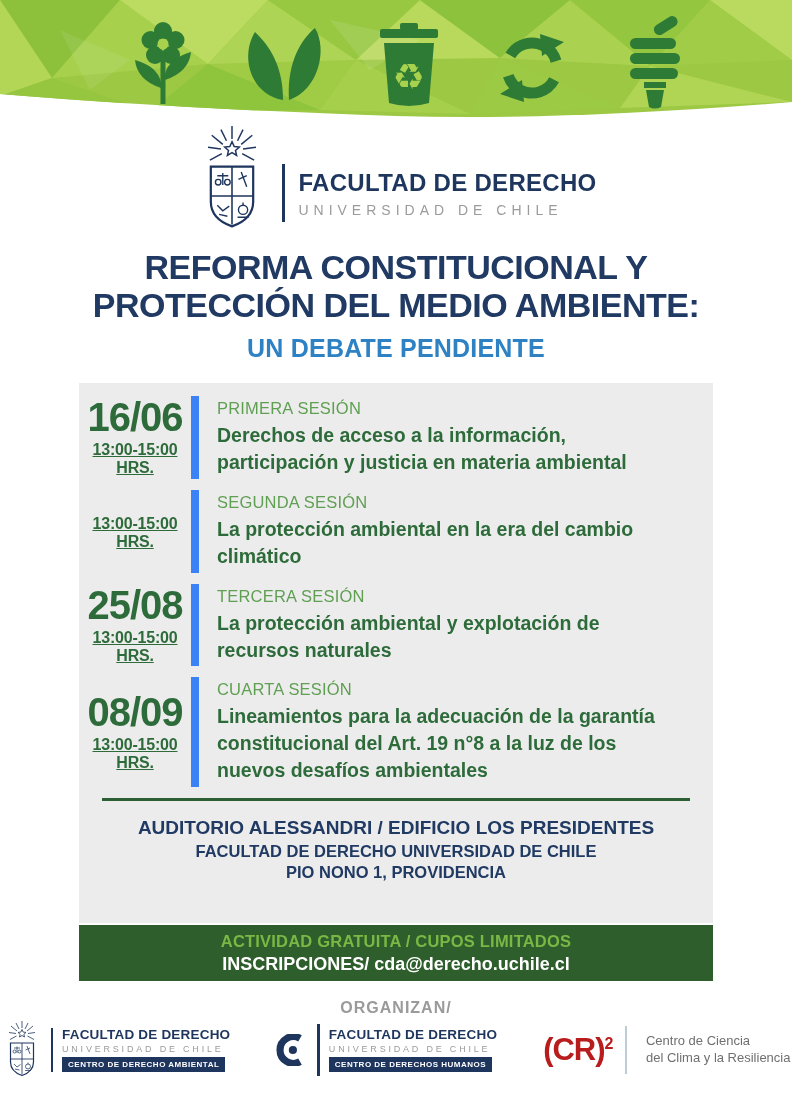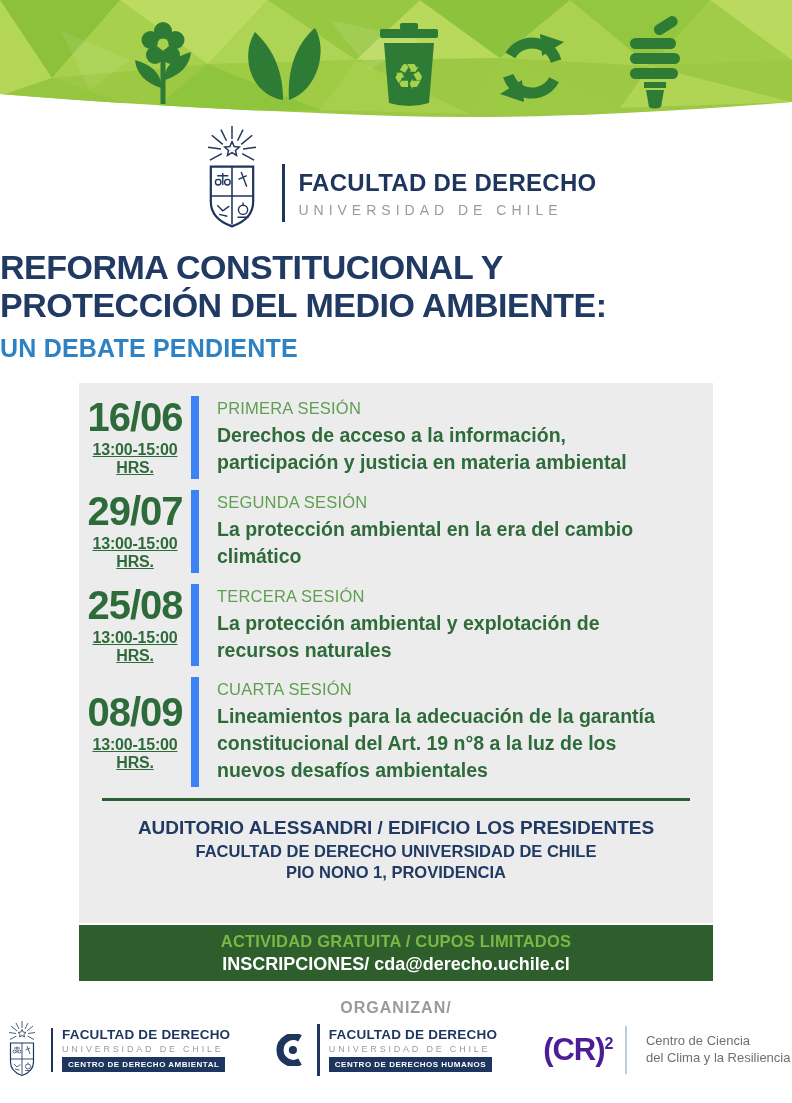--- a/index.html
+++ b/index.html
@@ -10,21 +10,21 @@
   
   .banner { position:absolute; top:0; left:0; width:792px; height:122px; }
   
   .logo-block { position:absolute; top:126px; left:0; right:0;
     display:flex; justify-content:center; align-items:flex-start; gap:13px; }
   .logo-right { display:flex; align-items:center; gap:13px; margin-top:38px; }
   .logo-divider { width:3px; height:58px; background:#1e355e; }
   .logo-faculty { font-size:24px; font-weight:bold; color:#1e355e; letter-spacing:0.3px; }
   .logo-univ { font-size:14px; color:#9b9b9b; letter-spacing:5px; margin-top:5px; }
   
-  .title-block { position:absolute; top:248px; left:0; right:0; text-align:left; }
+  .title-block { position:absolute; top:248px; left:0; right:0; text-align:center; }
   .main-title { font-size:34px; font-weight:bold; color:#203a63; line-height:1.13; letter-spacing:-0.5px; }
   .sub-title { font-size:25px; font-weight:bold; color:#2e82c4; margin-top:9px; letter-spacing:0.2px; }
   
   .panel { position:absolute; left:79px; top:383px; width:634px; height:540px;
     background:#ececec; padding-top:13px; }
   .session { display:flex; align-items:center; margin-bottom:11px; }
   .date-col { width:112px; text-align:center; color:#2e6b3a; flex-shrink:0; }
   .date { font-size:40px; font-weight:bold; line-height:1; letter-spacing:-1px; }
   .time { font-size:16px; font-weight:bold; margin-top:4px; letter-spacing:-0.2px;text-decoration:underline; }
   .sess-content { border-left:8px solid #3b82f6; padding:3px 0 3px 18px; width:471px; }
@@ -45,21 +45,21 @@
     font-size:16px; font-weight:bold; color:#9a9a9a; letter-spacing:1px; }
   .footer-logos { position:absolute; top:1021px; left:0; right:0;
     display:flex; justify-content:center; align-items:center; gap:46px; }
   .flogo { display:flex; align-items:center; gap:9px; }
   .f-divider { width:2.5px; background:#1e355e; }
   .f-text { display:flex; flex-direction:column; }
   .f-faculty { font-size:13.5px; font-weight:bold; color:#1e355e; letter-spacing:0.2px; }
   .f-univ { font-size:9px; color:#9b9b9b; letter-spacing:2.8px; margin-top:2px; }
   .f-center { margin-top:3px; background:#1e355e; color:#ffffff; font-size:8px;
     font-weight:bold; letter-spacing:0.5px; padding:3px 6px; width:max-content; }
-  .cr-logo { font-size:31px; font-weight:bold; color:#4c1d95; letter-spacing:-1px; line-height:1; }
+  .cr-logo { font-size:31px; font-weight:bold; color:#b91c1c; letter-spacing:-1px; line-height:1; }
   .cr-logo sup { font-size:16px; }
   .cr-divider { width:1.5px; height:48px; background:#bccdd8; margin:0 10px 0 4px; }
   .cr-name { font-size:13px; color:#6f6f6f; line-height:1.3; }
   .hidden-defs { position:absolute; width:0; height:0; overflow:hidden; }
 </style>
 </head>
 <body>
 
 <svg class="hidden-defs" aria-hidden="true">
   <defs>
@@ -197,21 +197,20 @@
       <div class="time">13:00-15:00 HRS.</div>
     </div>
     <div class="sess-content">
       <div class="sess-label">PRIMERA SESIÓN</div>
       <div class="sess-title">Derechos de acceso a la información, participación y justicia en materia ambiental</div>
     </div>
   </div>
 
   <div class="session">
     <div class="date-col">
-      <div class="date">29/07</div>
       <div class="time">13:00-15:00 HRS.</div>
     </div>
     <div class="sess-content">
       <div class="sess-label">SEGUNDA SESIÓN</div>
       <div class="sess-title">La protección ambiental en la era del cambio climático</div>
     </div>
   </div>
 
   <div class="session">
     <div class="date-col">

